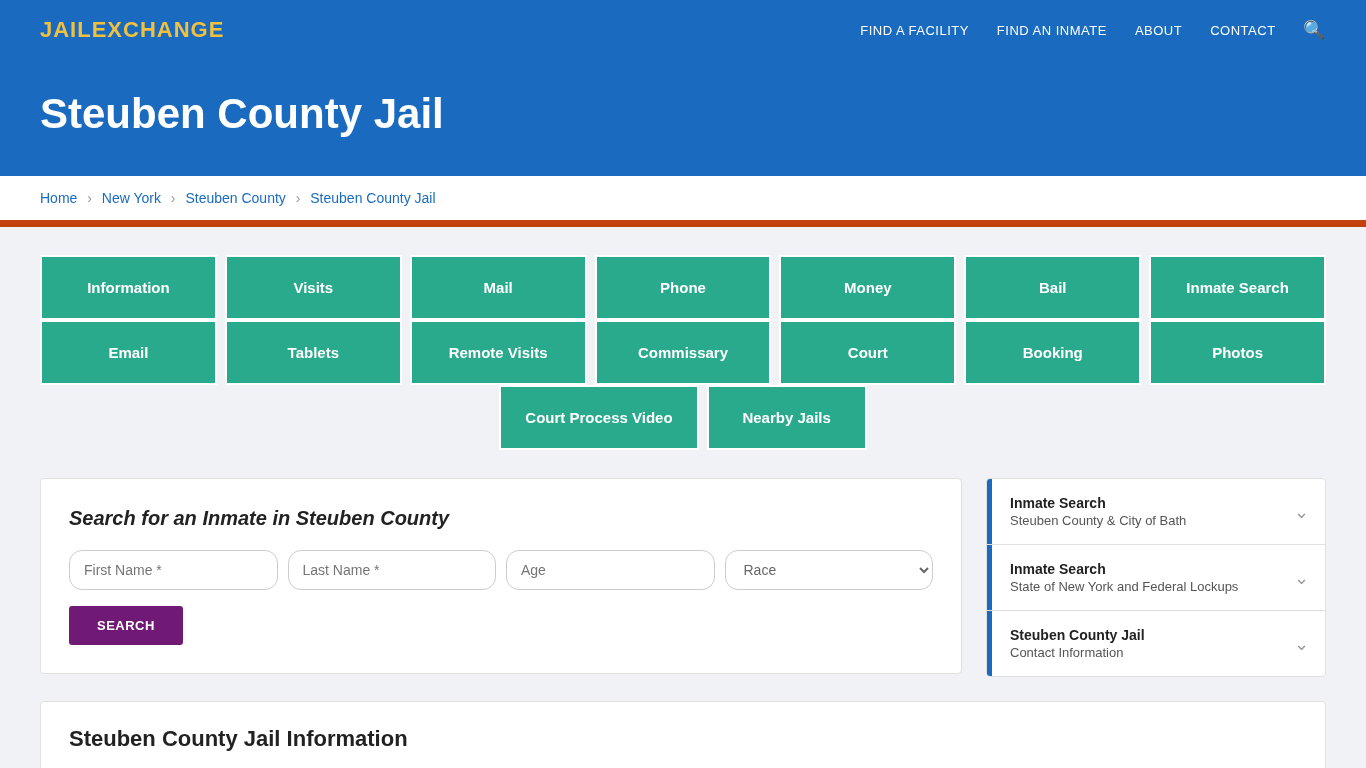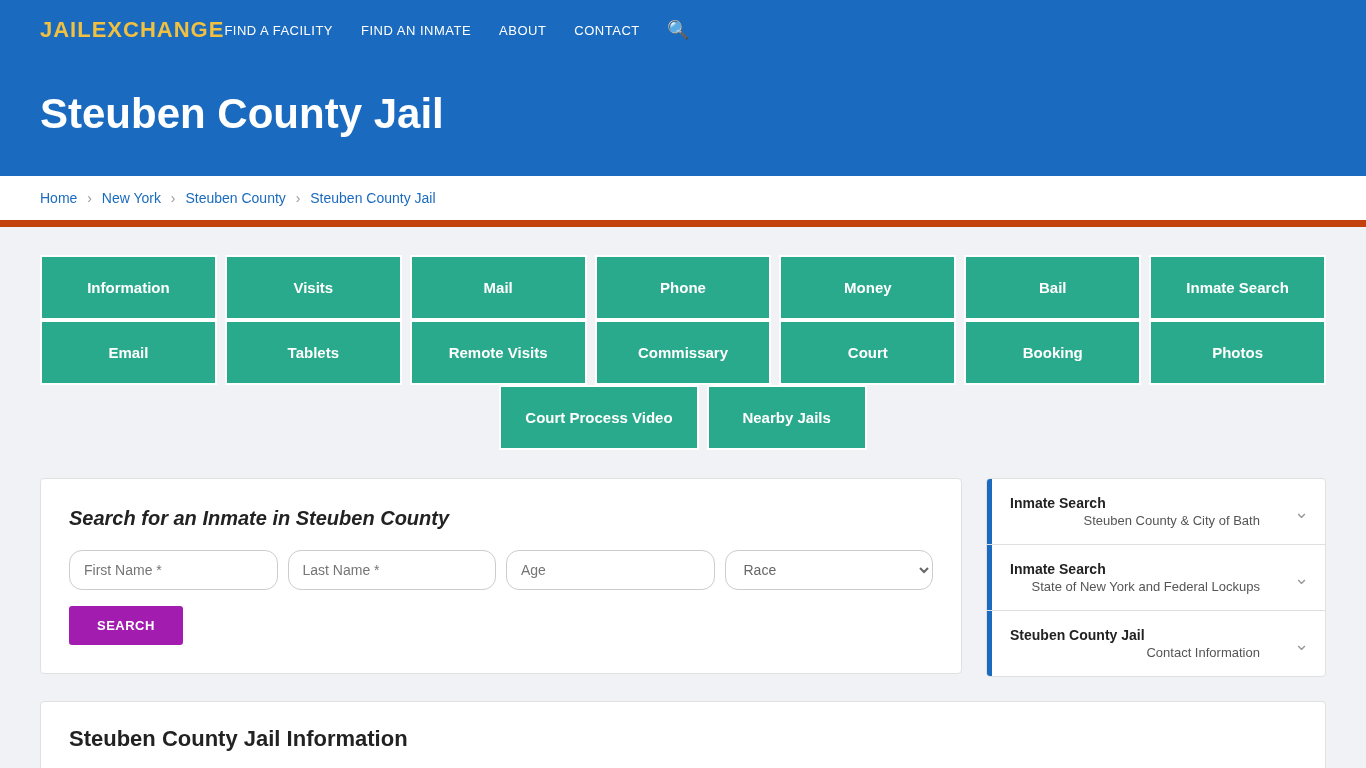--- a/index.html
+++ b/index.html
@@ -3,20 +3,21 @@
   <meta charset="utf-8">
   <style>
     * { box-sizing: border-box; margin: 0; padding: 0; }
     body { font-family: Arial, sans-serif; background: #f0f2f5; color: #333; }
 
     
     .navbar {
       background: #1a6bbf;
       display: flex;
       align-items: center;
+      justify-content: space-between;
       padding: 0 40px;
       height: 60px;
     }
     .navbar-logo {
       font-size: 22px;
       font-weight: 900;
       color: #fff;
       letter-spacing: 1px;
     }
     .navbar-logo span { color: #f0c040; }
@@ -143,21 +144,21 @@
       border: 1px solid #ccc;
       border-radius: 13px;
       padding: 10px 14px;
       font-size: 14px;
       color: #666;
       background: #fff;
       flex: 1;
       min-width: 100px;
     }
     .search-btn {
-      background: #a21caf;
+      background: #701a75;
       color: #fff;
       border: none;
       padding: 12px 28px;
       font-size: 13px;
       font-weight: 700;
       border-radius: 3px;
       cursor: pointer;
       letter-spacing: 0.5px;
     }
 
@@ -187,21 +188,20 @@
     }
     .sidebar-item-title {
       font-size: 14px;
       font-weight: 700;
       color: #222;
     }
     .sidebar-item-subtitle {
       font-size: 13px;
       color: #555;
       margin-top: 2px;
-      text-align: right;
     }
     .sidebar-item-chevron {
       display: flex;
       align-items: center;
       padding: 0 16px;
       color: #999;
       font-size: 18px;
       cursor: pointer;
     }
 

